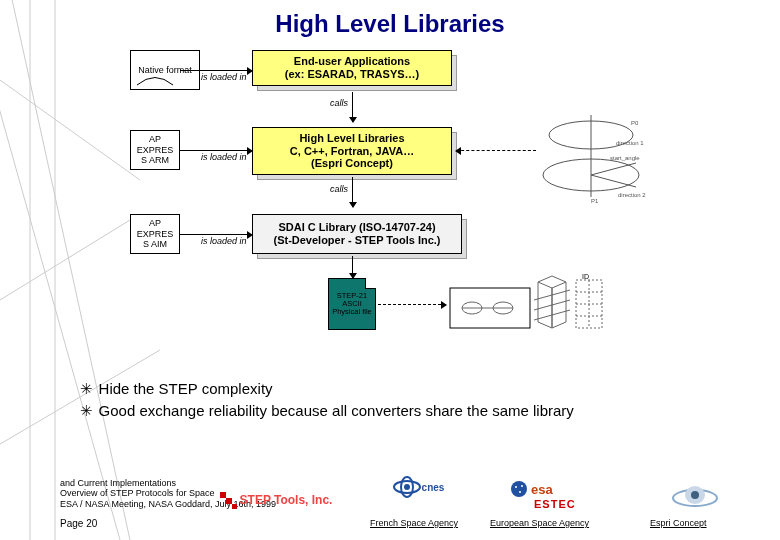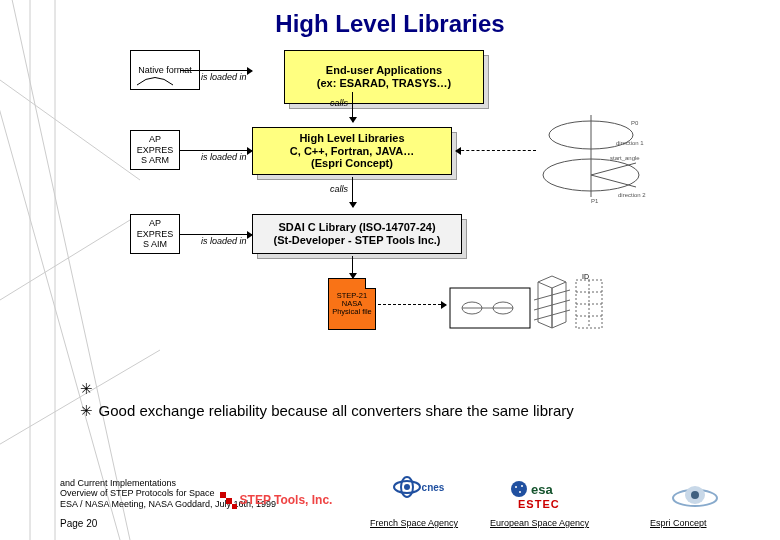--- a/index.html
+++ b/index.html
@@ -151,21 +151,21 @@
     justify-content: center;
     font-size: 9px;
   }
   .ellipse-stack {
     position: absolute;
   }
   .fileicon {
     position: absolute;
     width: 48px; height: 52px;
     border: 1px solid #000;
-    background: #f97316;
+    background: #0f766e;
     font-size: 7.5px;
     text-align: center;
     display: flex; flex-direction: column; justify-content: center;
     line-height: 1.1;
   }
   .fileicon::before {
     content: '';
     position: absolute;
     right: -1px; top: -1px;
     width: 10px; height: 10px;
@@ -194,21 +194,21 @@
 <div class="diagram">
 
   <div class="box" style="left:0;top:0;width:70px;height:40px;">
     <span>Native format</span>
     <svg style="position:absolute;left:4px;bottom:2px;width:40px;height:12px" viewBox="0 0 40 12">
         <path d="M2 10 Q 20 -5 38 10" stroke="#000" fill="none" stroke-width="1"></path>
       </svg>
   </div>
   <span class="label" style="left:62px;top:22px;">is loaded in</span>
   <div class="arrow-right" style="left:50px;top:20px;width:72px;"></div>
-  <div class="box yellow shadow" style="left:122px;top:0;width:200px;height:54px;margin-left:32px;">
+  <div class="box yellow shadow" style="left:122px;top:0;width:200px;height:36px;">
     <b>End-user Applications</b>
     <b>(ex: ESARAD, TRASYS…)</b>
   </div>
 
   <div class="arrow-down" style="left:222px;top:42px;height:30px;background:#000;width:1px"></div>
   <span class="calls" style="left:200px;top:48px;">calls</span>
 
   <div class="box" style="left:0;top:80;width:50px;height:40px;top:80px;">
     <span>AP</span>
     <span>EXPRES</span>
@@ -248,21 +248,21 @@
   <div class="arrow-right" style="left:50px;top:184px;width:72px;"></div>
   <div class="box shadow" style="left:122px;top:164px;width:210px;height:40px;background:#f2f2f2;font-size:11px;">
     <b>SDAI C Library (ISO-14707-24)</b>
     <b>(St-Developer - STEP Tools Inc.)</b>
   </div>
 
   <div class="arrow-down" style="left:222px;top:206px;height:22px;background:#000;width:1px"></div>
 
   <div class="fileicon" style="left:198px;top:228px;">
     <span>STEP-21</span>
-    <span>NASA</span>
+    <span>ASCII</span>
     <span>Physical file</span>
   </div>
 
   <div class="dashed-arrow right" style="left:248px;top:254px;width:68px;"></div>
 
   <svg style="position:absolute;left:318px;top:220px;width:160px;height:70px" viewBox="0 0 160 70">
     <rect x="2" y="18" width="80" height="40" fill="#fff" stroke="#000"></rect>
     <ellipse cx="24" cy="38" rx="10" ry="6" fill="none" stroke="#666"></ellipse>
     <ellipse cx="55" cy="38" rx="10" ry="6" fill="none" stroke="#666"></ellipse>
     <line x1="14" y1="38" x2="65" y2="38" stroke="#666"></line>
@@ -281,20 +281,21 @@
       <line x1="128" y1="46" x2="154" y2="46"></line>
       <line x1="141" y1="10" x2="141" y2="58"></line>
     </g>
     <text x="134" y="9" font-size="7">ID</text>
   </svg>
 </div>
 
 <div class="bullets">
   <div>
       <span class="bullet-sym">✳</span>
+      <span>Hide the STEP complexity</span>
     </div>
   <div>
       <span class="bullet-sym">✳</span>
       <span>Good exchange reliability because all converters share the same library</span>
     </div>
 </div>
 
 <div class="footer">
   <div class="overview">
     <div>and Current Implementations</div>
@@ -323,23 +324,23 @@
   <div class="sponsor" style="left:370px;width:100px">French Space Agency</div>
 
   <div class="logo" style="left:510px;top:10px;width:90px;height:30px;flex-direction:column;align-items:flex-start">
     <div style="display:flex;align-items:center">
       <svg width="18" height="18" viewBox="0 0 18 18">
           <circle cx="9" cy="9" r="8" fill="#2050a0"></circle>
           <circle cx="6" cy="7" r="1" fill="#fff"></circle>
           <circle cx="12" cy="6" r="1" fill="#fff"></circle>
           <circle cx="10" cy="12" r="1" fill="#fff"></circle>
         </svg>
-      <span style="color:#14532d;font-weight:bold;font-size:13px;margin-left:3px">esa</span>
+      <span style="color:#c2410c;font-weight:bold;font-size:13px;margin-left:3px">esa</span>
     </div>
-    <span style="color:#c00;font-weight:bold;font-size:11px;margin-left:8px;letter-spacing:1px">ESTEC</span>
+    <span style="color:#c00;font-weight:bold;font-size:11px;margin-left:24px;letter-spacing:1px">ESTEC</span>
   </div>
   <div class="sponsor" style="left:490px;width:130px">European Space Agency</div>
 
   <div class="logo" style="left:660px;top:8px;width:70px;height:34px;">
     <svg width="50" height="30" viewBox="0 0 50 30">
         <ellipse cx="25" cy="18" rx="22" ry="8" fill="none" stroke="#88aacc" stroke-width="2"></ellipse>
         <ellipse cx="25" cy="15" rx="10" ry="9" fill="#c8d8e8"></ellipse>
         <circle cx="25" cy="15" r="4" fill="#406080"></circle>
       </svg>
   </div>

